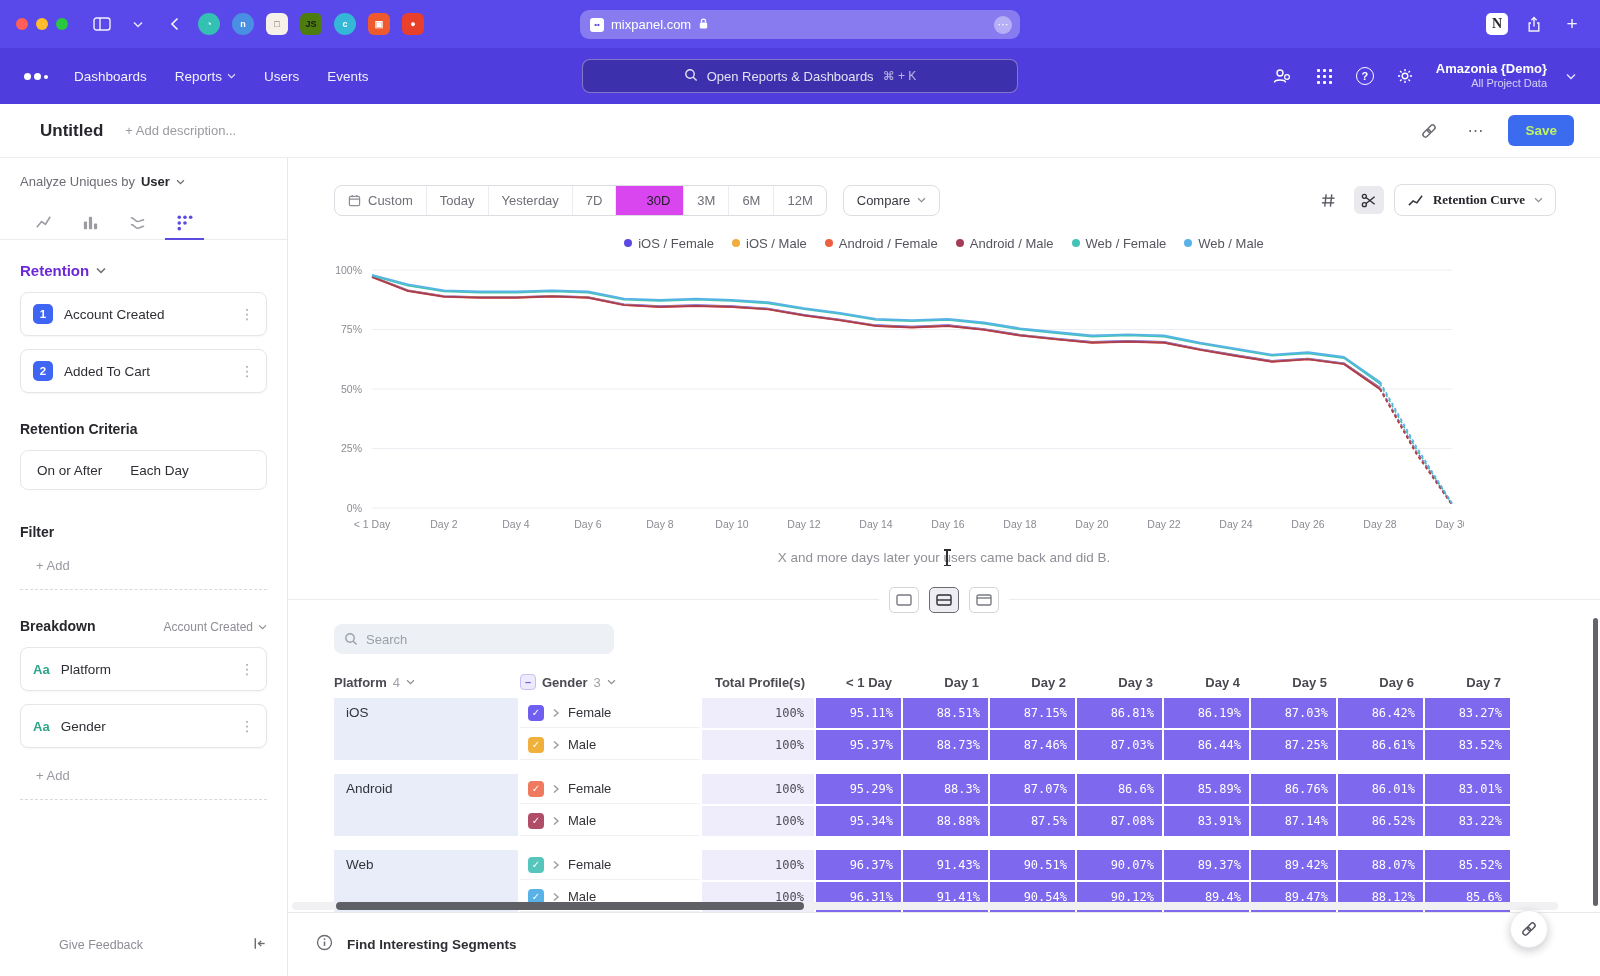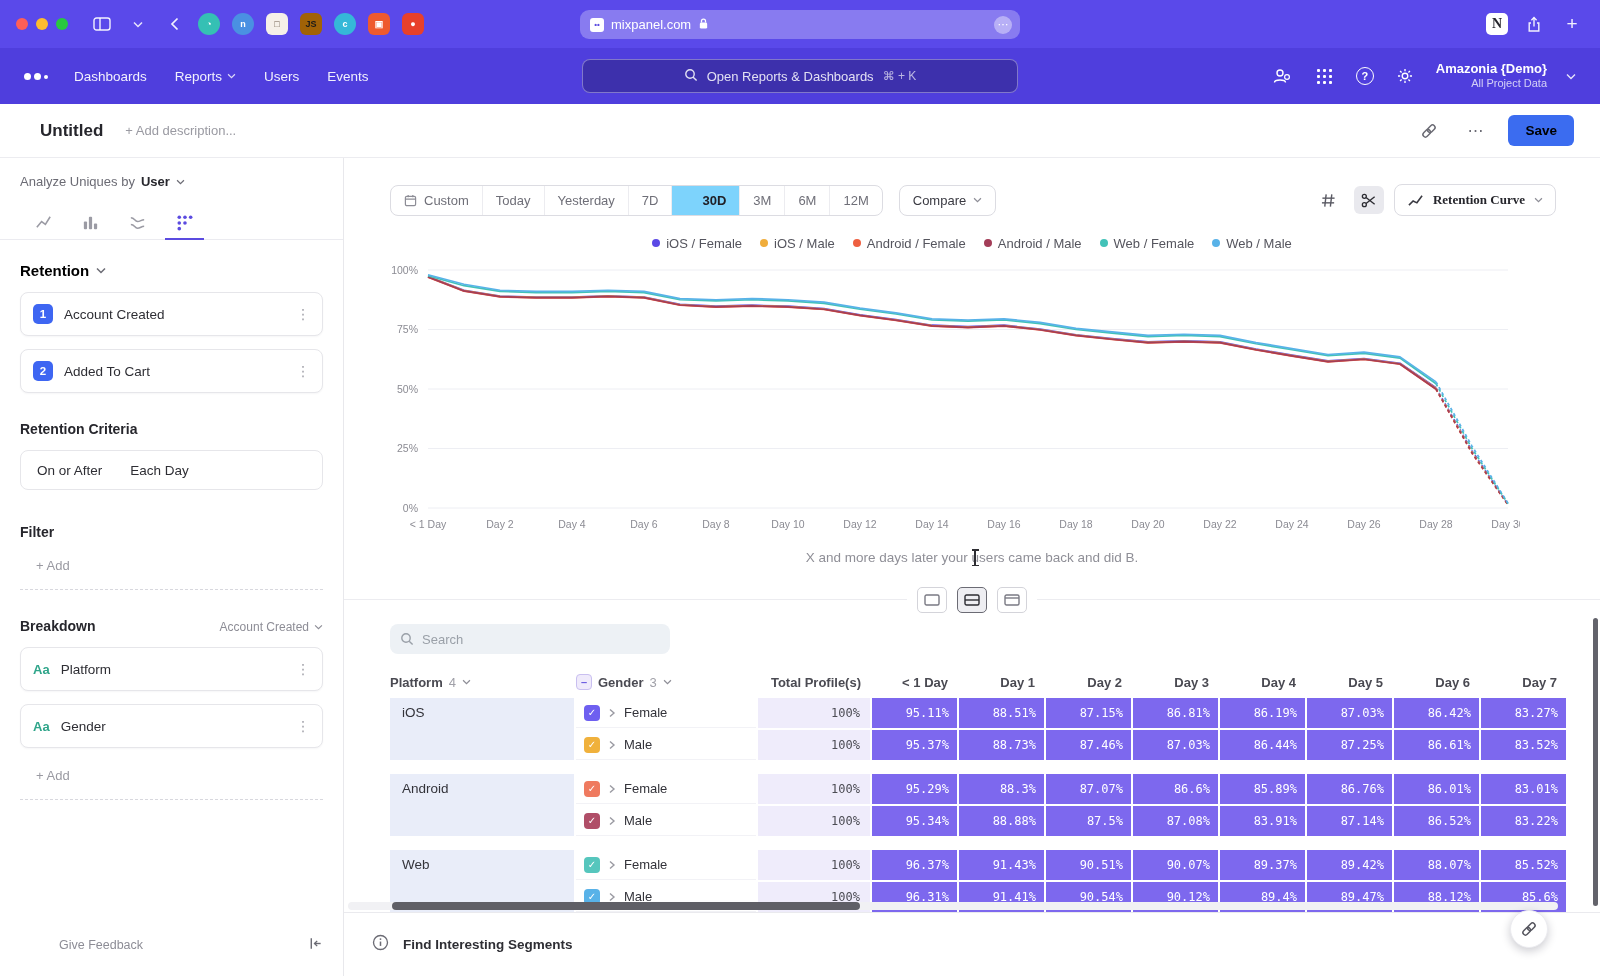--- a/index.html
+++ b/index.html
@@ -32,54 +32,54 @@
   .project { text-align:right; line-height:1.25; }
   .pname { font-size:13px; font-weight:700; }
   .psub { font-size:11px; color:rgba(255,255,255,.75); }
 
   
   .report-header { height:54px; background:#fff; border-bottom:1px solid #ececf0; display:flex; align-items:center; padding:0 26px; }
   .rh-title { font-size:17px; font-weight:700; color:#26262c; margin-left:14px; }
   .rh-desc { font-size:13px; color:#9a9aa2; margin-left:22px; }
   .rh-right { margin-left:auto; display:flex; align-items:center; gap:20px; }
   .icon-btn { color:#6b6b74; display:flex; align-items:center; justify-content:center; width:26px; height:26px; font-size:16px; }
-  .save-btn { background:#3b6cf0; color:#000000; font-size:13.5px; font-weight:600; border:none; border-radius:6px; padding:8px 17px; }
+  .save-btn { background:#3b6cf0; color:#bef264; font-size:13.5px; font-weight:600; border:none; border-radius:6px; padding:8px 17px; }
 
   
   .content { display:flex; height:818px; }
-  .sidebar { width:344px; border-right:1px solid #e8e8ec; position:relative; background:#fff; flex:none; }
+  .sidebar { width:288px; border-right:1px solid #e8e8ec; position:relative; background:#fff; flex:none; }
   .sb-pad { padding:0 20px; }
   .analyze-row { margin-top:16px; font-size:13px; color:#6b6b74; display:flex; align-items:center; gap:6px; }
   .analyze-row b { color:#26262c; font-weight:700; }
   .tabs { margin-top:16px; display:flex; border-bottom:1px solid #ebebf0; }
   .tab { width:47px; height:34px; display:flex; align-items:center; justify-content:center; color:#9b9ba4; position:relative; }
   .tab.active { color:#5b4be0; }
   .tab.active::after { content:""; position:absolute; left:4px; right:4px; bottom:-1px; height:2px; background:#5b4be0; }
-  .sb-section { margin-top:22px; font-size:15px; font-weight:700; color:#000000; display:flex; align-items:center; gap:7px; }
+  .sb-section { margin-top:22px; font-size:15px; font-weight:700; color:#6d28d9; display:flex; align-items:center; gap:7px; }
   .step-card { margin-top:13px; height:44px; border:1px solid #e6e6ea; border-radius:8px; display:flex; align-items:center; gap:11px; padding:0 12px; box-shadow:0 1px 2px rgba(20,20,40,.04); background:#fff; }
   .badge { width:20px; height:20px; border-radius:5px; background:#3e66f2; color:#fff; font-size:11.5px; font-weight:700; display:flex; align-items:center; justify-content:center; flex:none; }
   .step-card .lbl { font-size:13.5px; color:#2e2e34; }
   .dots-v { margin-left:auto; color:#a0a0a8; font-size:14px; }
   .sb-h2 { margin-top:28px; font-size:14px; font-weight:700; color:#26262c; }
   .criteria-card { margin-top:13px; height:40px; border:1px solid #e6e6ea; border-radius:8px; display:flex; align-items:center; gap:28px; padding:0 16px; font-size:13.5px; color:#2e2e34; background:#fff; }
   .add-row { margin-top:18px; padding:0 0 16px 16px; font-size:13px; color:#9a9aa2; border-bottom:1px dashed #d8d8de; }
   .bd-row { margin-top:28px; display:flex; align-items:baseline; justify-content:space-between; }
   .bd-ctx { font-size:12px; color:#8d8d96; display:flex; gap:5px; align-items:center; }
   .aa { color:#2fa58a; font-size:13px; font-weight:700; }
   .sb-footer { position:absolute; bottom:0; left:0; right:0; height:62px; display:flex; align-items:center; justify-content:space-between; padding:0 20px; font-size:12.5px; color:#8d8d96; background:#fff;margin-left:39px; }
 
   .main { flex:1; position:relative; display:flex; flex-direction:column; background:#fff; overflow:hidden; }
 
   
   .toolbar { margin-top:26px; padding:0 44px 0 46px; display:flex; align-items:center; }
   .tb-left { display:flex; align-items:center; gap:16px; }
   .seg { display:flex; border:1px solid #dcdce2; border-radius:8px; overflow:hidden; background:#fff; }
   .range-item { padding:7px 13px; font-size:13px; color:#6f6f78; display:flex; align-items:center; gap:7px; }
   .range-item + .range-item { border-left:1px solid #ececf0; }
-  .range-item.active { background:#7dd3fc; color:#202026; font-weight:700;padding-left:30px; }
+  .range-item.active { background:#d946ef; color:#202026; font-weight:400;padding-left:30px; }
   .compare-btn { border:1px solid #dcdce2; border-radius:8px; padding:7px 13px; font-size:13px; color:#3a3a42; display:flex; align-items:center; gap:7px; background:#fff; }
   .tb-right { margin-left:auto; display:flex; align-items:center; gap:10px; }
   .tool-btn { width:30px; height:28px; display:flex; align-items:center; justify-content:center; border-radius:6px; color:#5a5a64; }
   .tool-btn.active { background:#e9e9ee; color:#2c2c32; }
   .view-dd { border:1px solid #dcdce2; border-radius:8px; padding:7px 12px; display:flex; align-items:center; gap:9px; font-size:13px; font-weight:600; color:#26262c; background:#fff;font-family:Liberation Serif, serif; }
 
   
   .legend { margin-top:20px; display:flex; justify-content:center; gap:18px; height:14px; }
   .legend-item { display:flex; align-items:center; gap:6px; font-size:13px; color:#55555e; }
   .legend-dot { width:8px; height:8px; border-radius:50%; display:inline-block; }
@@ -145,21 +145,21 @@
         </svg>
       </span>
     <span class="b-ico">
         <svg width="9" height="14" viewBox="0 0 9 14">
           <polyline points="7.5,1.5 2,7 7.5,12.5" fill="none" stroke="rgba(255,255,255,.92)" stroke-width="1.7"></polyline>
         </svg>
       </span>
     <span class="ext" style="background:#35c0b4; border-radius:50%;">◔</span>
     <span class="ext" style="background:#4a90e2; border-radius:50%;">n</span>
     <span class="ext" style="background:#f5f0e8; color:#6b5b4a;">□</span>
-    <span class="ext" style="background:#a16207; color:#1a1a1a;">JS</span>
+    <span class="ext" style="background:#4d7c0f; color:#1a1a1a;">JS</span>
     <span class="ext" style="background:#35b8d8; border-radius:50%;">c</span>
     <span class="ext" style="background:#ee5a2e;">▣</span>
     <span class="ext" style="background:#e8402a;">●</span>
 
     <div class="url-pill">
       <span class="favicon">••</span>
       <span>mixpanel.com</span>
       <span><svg width="11" height="13" viewBox="0 0 12 14">
             <rect x="2" y="6" width="8" height="6.5" rx="1.5" fill="#fff"></rect>
             <path d="M3.8 6V4.4a2.2 2.2 0 014.4 0V6" fill="none" stroke="#fff" stroke-width="1.4"></path>

